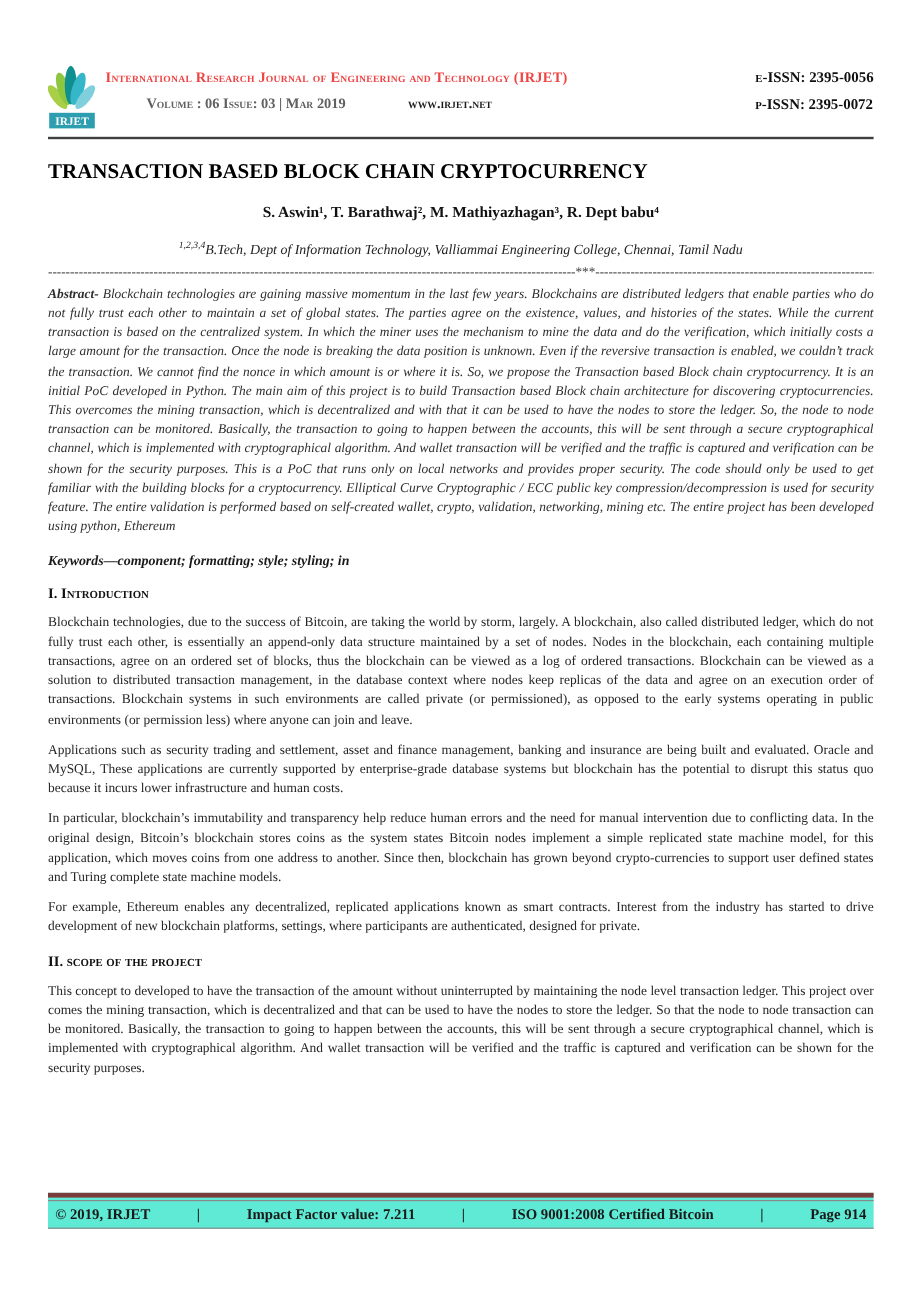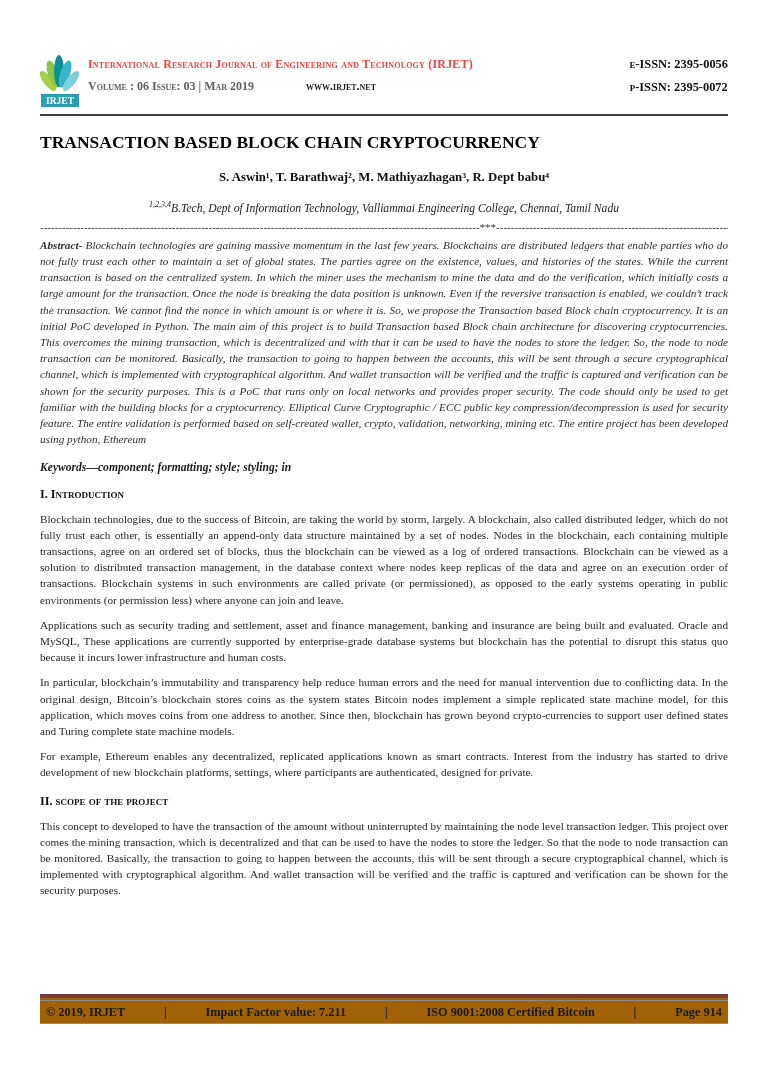--- a/index.html
+++ b/index.html
@@ -12,24 +12,24 @@
   }
   .content{position:absolute;top:0;left:40px;width:688px;}
   
   .header{display:flex;align-items:flex-start;margin-top:54px;}
   .logo{width:40px;height:54px;flex:0 0 40px;margin-right:8px;}
   .header-mid{flex:1 1 auto;padding-top:3px;}
   .journal-name{
     font-size:12px;font-weight:bold;font-variant:small-caps;
     color:#ef4444;letter-spacing:.2px;white-space:nowrap;
   }
-  .header-line2{margin-top:7px;display:flex;align-items:center;}
+  .header-line2{margin-top:7px;display:flex;align-items:center;margin-left:34px;}
   .volume-line{font-size:12px;font-weight:bold;font-variant:small-caps;color:#606060;}
   .website{font-size:11.8px;font-weight:bold;font-variant:small-caps;color:#1c1c1c;margin-left:52px;}
-  .header-right{flex:0 0 auto;text-align:center;padding-top:3px;}
+  .header-right{flex:0 0 auto;text-align:left;padding-top:3px;}
   .issn{font-size:12.4px;font-weight:bold;font-variant:small-caps;color:#101010;white-space:nowrap;}
   .issn + .issn{margin-top:8px;}
   .header-rule{border:none;border-top:2px solid #3f3f3f;margin:6px 0 0 0;}
   
   .paper-title{margin-top:16px;text-align:left;font-size:17.5px;font-weight:bold;color:#000;}
   .authors{margin-top:17px;text-align:center;font-size:12.8px;font-weight:bold;color:#111;}
   .affiliation{margin-top:15px;text-align:center;font-size:11.6px;font-style:italic;color:#222;}
   .affiliation sup{font-size:8px;}
   .dash-separator{
     margin-top:5px;font-size:11px;color:#333;
@@ -43,21 +43,21 @@
   .abstract b{font-weight:bold;}
   .keywords{margin:13px 0 0 0;font-size:11.6px;font-weight:bold;font-style:italic;color:#1a1a1a;}
   .section-heading{
     margin:13px 0 0 0;font-size:12.2px;font-weight:bold;font-variant:small-caps;color:#111;
   }
   .body-para{
     margin:9px 0 0 0;font-size:11.2px;line-height:16.2px;text-align:justify;color:#262626;
   }
   
   .footer{
-    position:absolute;left:40px;right:40px;top:994px;background:#a16207;text-align:center;
+    position:absolute;left:40px;right:40px;top:994px;background:#5eead4;text-align:center;
   }
   .footer-thick-rule{height:4px;background:#7a3b3b;}
   .footer-thin-rule{height:0;border-top:1px solid #8a8a8a;margin-top:2px;}
   .footer-text{
     display:flex;justify-content:space-between;align-items:baseline;
     padding:4px 6px 3px 6px;font-size:12.3px;font-weight:bold;color:#1a1a1a;
   }
   .footer-bottom-rule{height:0;border-top:1px solid #8a8a8a;}
 </style>
 </head>

